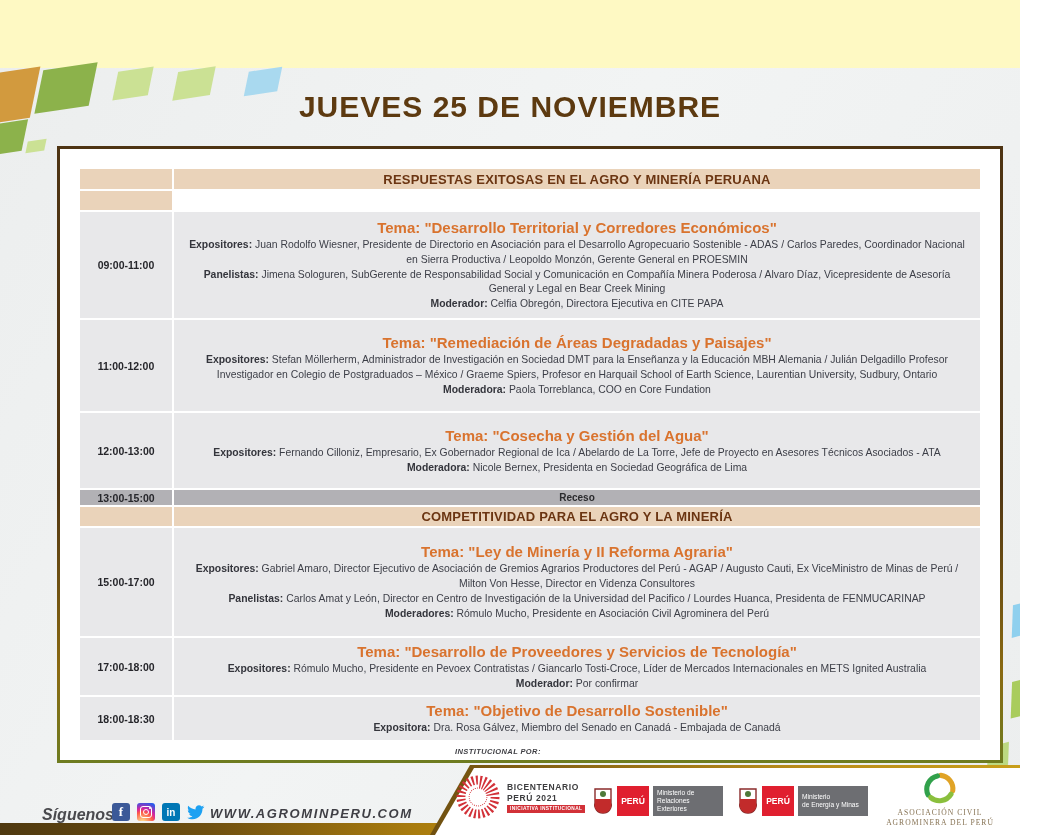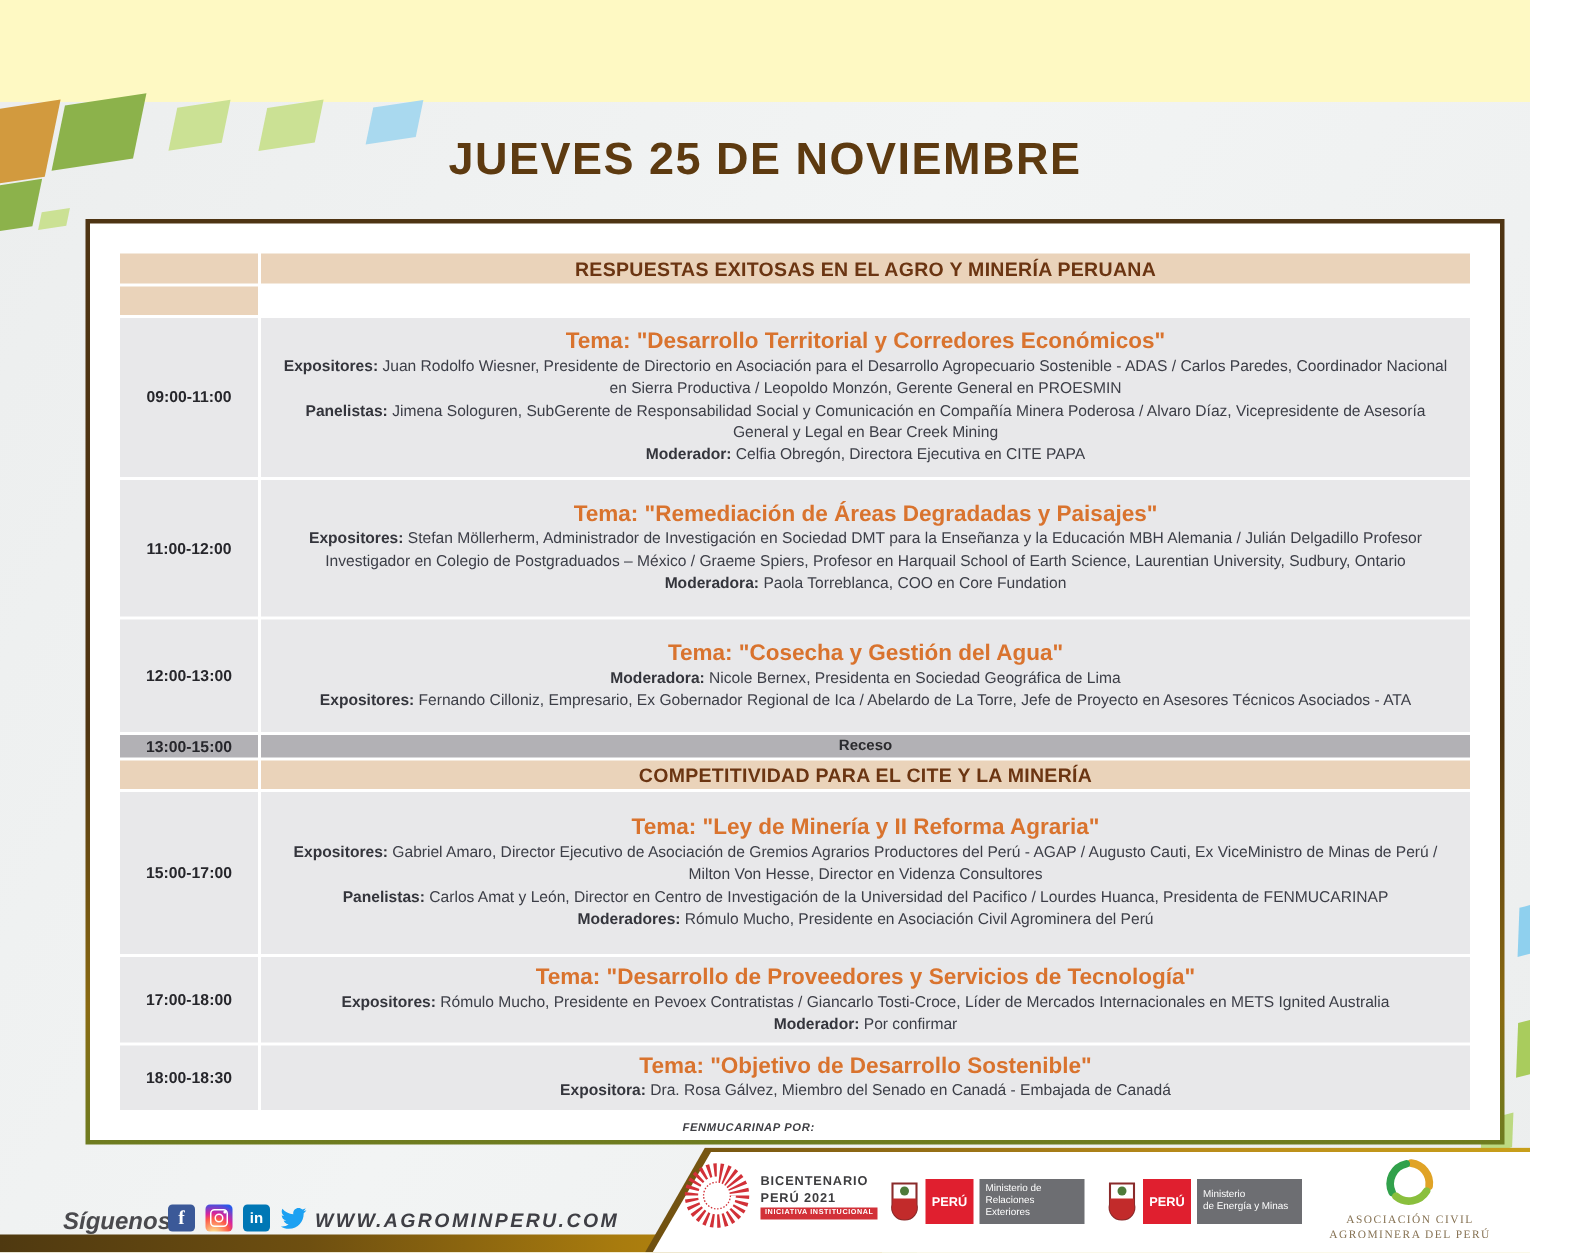--- a/index.html
+++ b/index.html
@@ -133,31 +133,31 @@
             <div class="cell content">
               <div class="tema">Tema: "Remediación de Áreas Degradadas y Paisajes"</div>
               <p class="pline"><b>Expositores: </b><span>Stefan Möllerherm, Administrador de Investigación en Sociedad DMT para la Enseñanza y la Educación MBH Alemania / Julián Delgadillo Profesor Investigador en Colegio de Postgraduados – México / Graeme Spiers, Profesor en Harquail School of Earth Science, Laurentian University, Sudbury, Ontario</span></p>
               <p class="pline"><b>Moderadora: </b><span>Paola Torreblanca, COO en Core Fundation</span></p>
             </div>
           </div>
           <div class="row session">
             <div class="cell time">12:00-13:00</div>
             <div class="cell content">
               <div class="tema">Tema: "Cosecha y Gestión del Agua"</div>
+              <p class="pline"><b>Expositores: </b><span>Fernando Cilloniz, Empresario, Ex Gobernador Regional de Ica / Abelardo de La Torre, Jefe de Proyecto en Asesores Técnicos Asociados - ATA</span></p>
               <p class="pline"><b>Moderadora: </b><span>Nicole Bernex, Presidenta en Sociedad Geográfica de Lima</span></p>
-              <p class="pline"><b>Expositores: </b><span>Fernando Cilloniz, Empresario, Ex Gobernador Regional de Ica / Abelardo de La Torre, Jefe de Proyecto en Asesores Técnicos Asociados - ATA</span></p>
             </div>
           </div>
           <div class="row break">
             <div class="cell time">13:00-15:00</div>
             <div class="cell content">Receso</div>
           </div>
           <div class="row band">
             <div class="cell time"></div>
-            <div class="cell content">COMPETITIVIDAD PARA EL CITE Y LA MINERÍA</div>
+            <div class="cell content">COMPETITIVIDAD PARA EL AGRO Y LA MINERÍA</div>
           </div>
           <div class="row session">
             <div class="cell time">15:00-17:00</div>
             <div class="cell content">
               <div class="tema">Tema: "Ley de Minería y II Reforma Agraria"</div>
               <p class="pline"><b>Expositores: </b><span>Gabriel Amaro, Director Ejecutivo de Asociación de Gremios Agrarios Productores del Perú - AGAP / Augusto Cauti, Ex ViceMinistro de Minas de Perú / Milton Von Hesse, Director en Videnza Consultores</span></p>
               <p class="pline"><b>Panelistas: </b><span>Carlos Amat y León, Director en Centro de Investigación de la Universidad del Pacifico / Lourdes Huanca, Presidenta de FENMUCARINAP</span></p>
               <p class="pline"><b>Moderadores: </b><span>Rómulo Mucho, Presidente en Asociación Civil Agrominera del Perú</span></p>
             </div>
           </div>
@@ -197,21 +197,21 @@
         <b>in</b>
       </span>
     <span class="sic tw">
       <svg viewBox="0 0 24 24">
           <path fill="#1da1f2" d="M23 5.1c-.8.4-1.7.6-2.6.8.9-.6 1.6-1.5 2-2.5-.9.5-1.9.9-2.9 1.1C18.6 3.6 17.4 3 16 3c-2.6 0-4.7 2.1-4.7 4.7 0 .4 0 .7.1 1-3.9-.2-7.4-2.1-9.7-4.9-.4.7-.6 1.5-.6 2.4 0 1.6.8 3.1 2.1 3.9-.8 0-1.5-.2-2.1-.6v.1c0 2.3 1.6 4.2 3.8 4.6-.4.1-.8.2-1.2.2-.3 0-.6 0-.9-.1.6 1.9 2.3 3.2 4.4 3.3-1.6 1.3-3.6 2-5.8 2-.4 0-.7 0-1.1-.1 2.1 1.3 4.5 2.1 7.1 2.1 8.5 0 13.2-7.1 13.2-13.2v-.6c.9-.6 1.7-1.5 2.3-2.4z"></path>
         </svg>
     </span>
   </div>
   <div class="website">WWW.AGROMINPERU.COM</div>
 
-  <div class="oficializado">FENMUCARINAP POR:</div>
+  <div class="oficializado">INSTITUCIONAL POR:</div>
 
   <div class="logo-bicent">
     <svg width="46" height="46" viewBox="0 0 46 46">
       <circle cx="23" cy="23" r="15" fill="none" stroke="#d23138" stroke-width="13" stroke-dasharray="1.7 1.9"></circle>
       <path d="M23 12 a11 11 0 1 0 11 11" fill="none" stroke="#fff" stroke-width="3.2"></path>
     </svg>
     <div class="bic-text">
       <span class="bic-l1">BICENTENARIO</span>
       <span class="bic-l2">PERÚ 2021</span>
       <span class="bic-badge">INICIATIVA INSTITUCIONAL</span>

